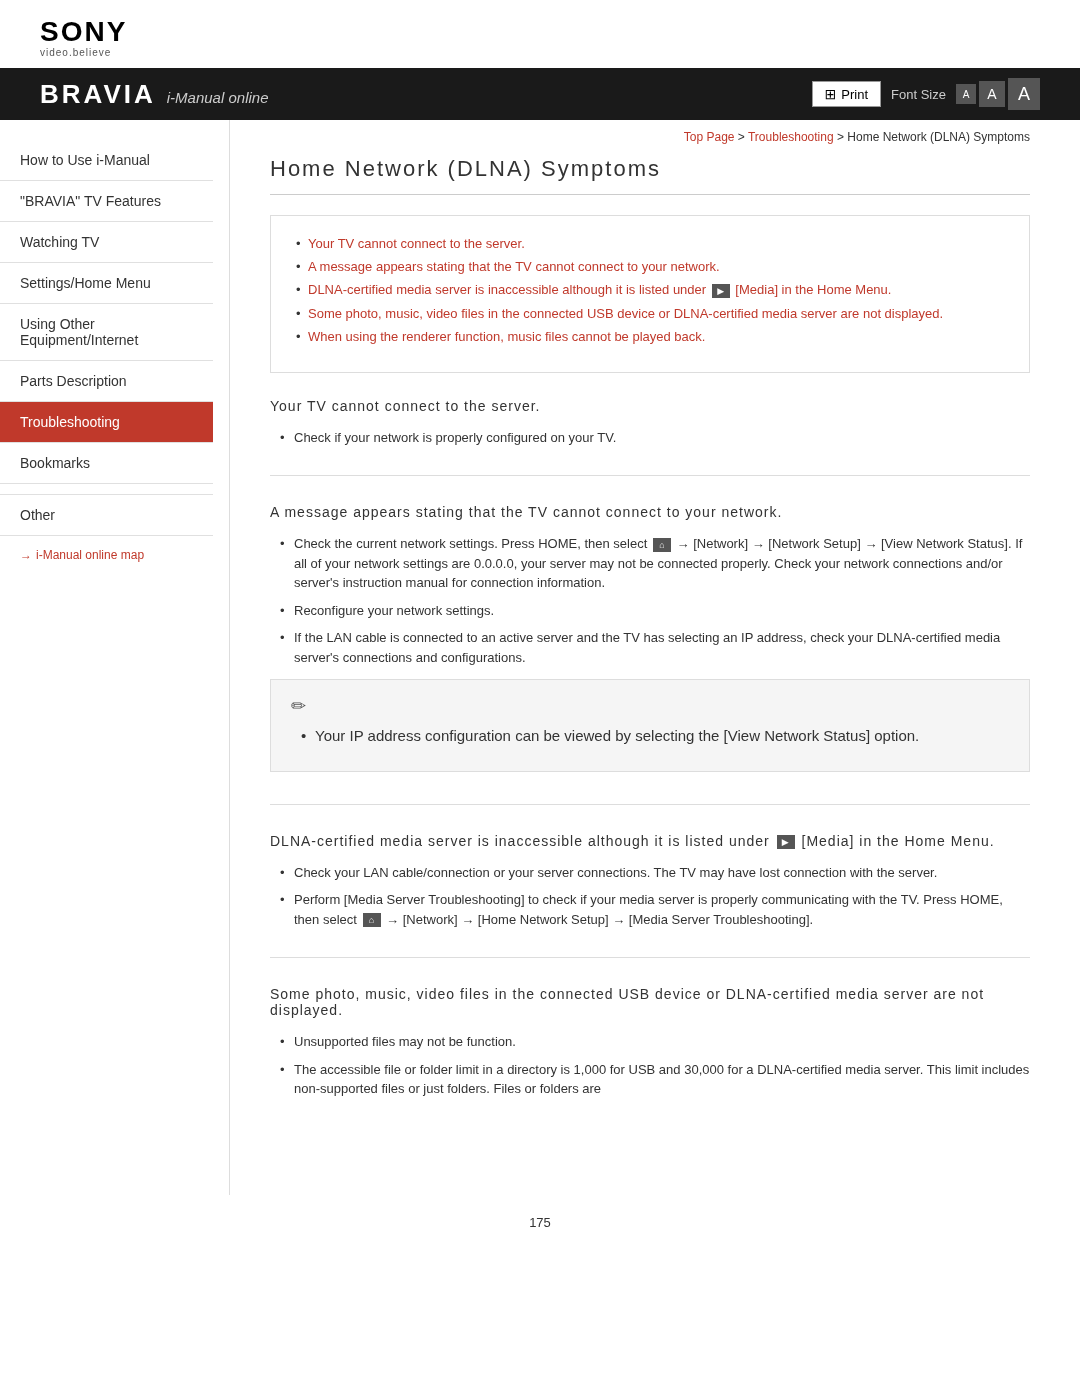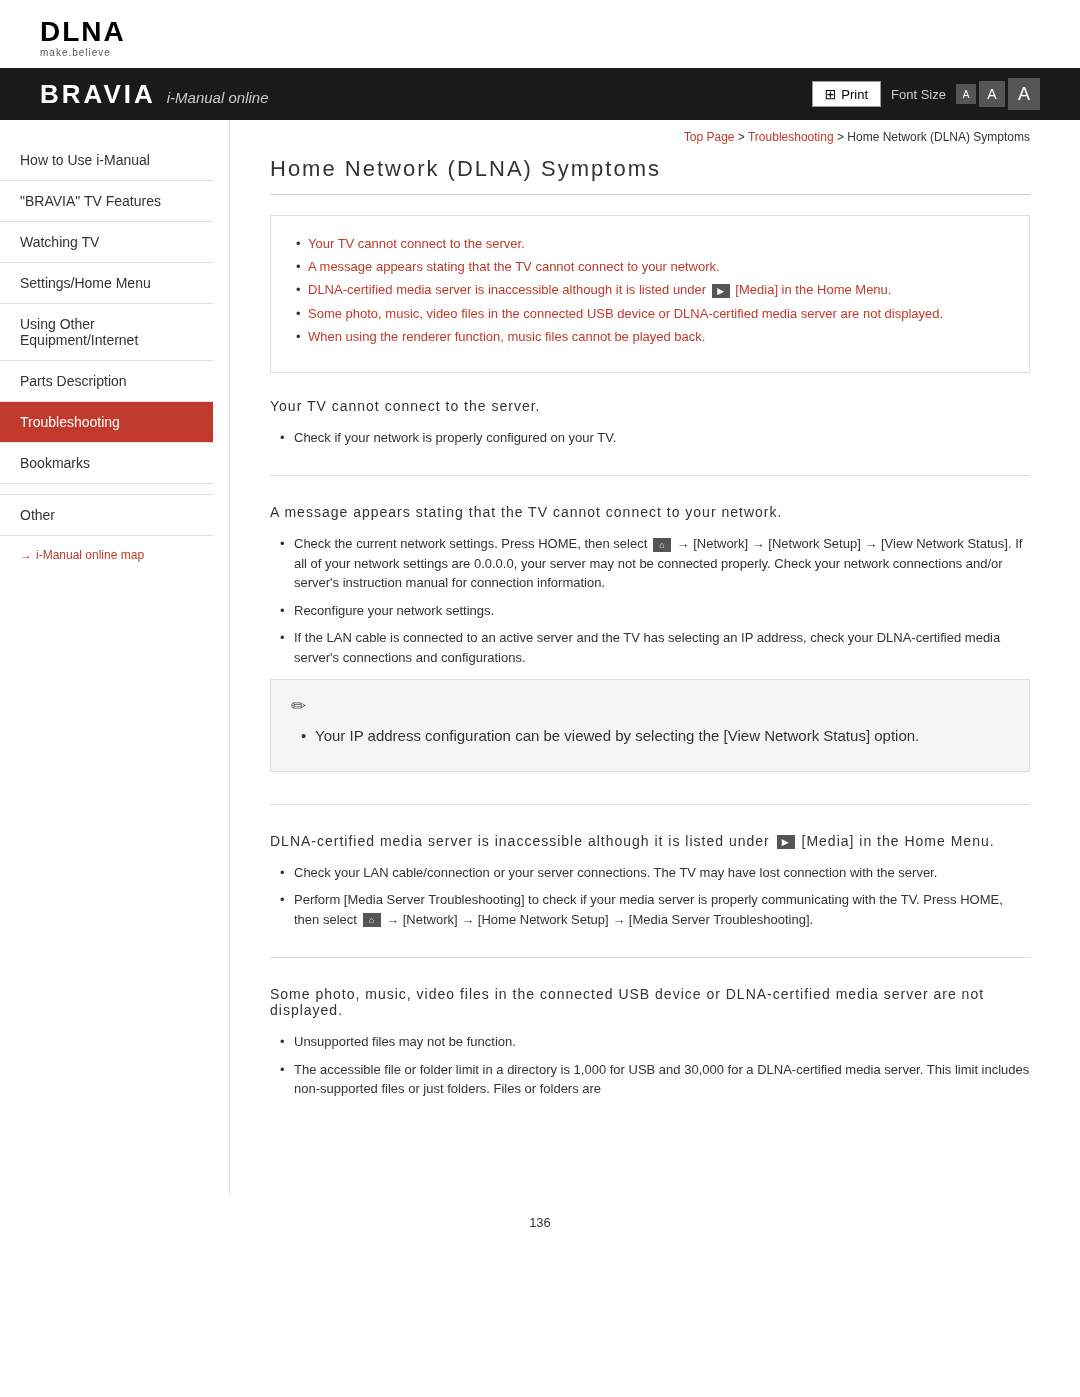--- a/index.html
+++ b/index.html
@@ -304,22 +304,22 @@
       padding: 20px;
       font-size: 13px;
       color: #333;
     }
   </style>
 </head>
 <body>
 
 <div class="top-header">
   <div class="sony-logo">
-    <span class="sony-text">DLNA</span>
-    <span class="sony-tagline">make.believe</span>
+    <span class="sony-text">SONY</span>
+    <span class="sony-tagline">video.believe</span>
   </div>
 </div>
 
 <div class="bravia-bar">
   <div class="bravia-left">
     <span class="bravia-logo">BRAVIA</span>
     <span class="bravia-subtitle">i-Manual online</span>
   </div>
   <div class="bravia-right">
     <button class="print-btn">
@@ -441,13 +441,13 @@
       <p class="section-title">Some photo, music, video files in the connected USB device or DLNA-certified media server are not displayed.</p>
       <ul>
         <li>Unsupported files may not be function.</li>
         <li>The accessible file or folder limit in a directory is 1,000 for USB and 30,000 for a DLNA-certified media server. This limit includes non-supported files or just folders. Files or folders are</li>
       </ul>
     </div>
 
   </div>
 </div>
 
-<div class="page-number">136</div>
+<div class="page-number">175</div>
 
 </body></html>

